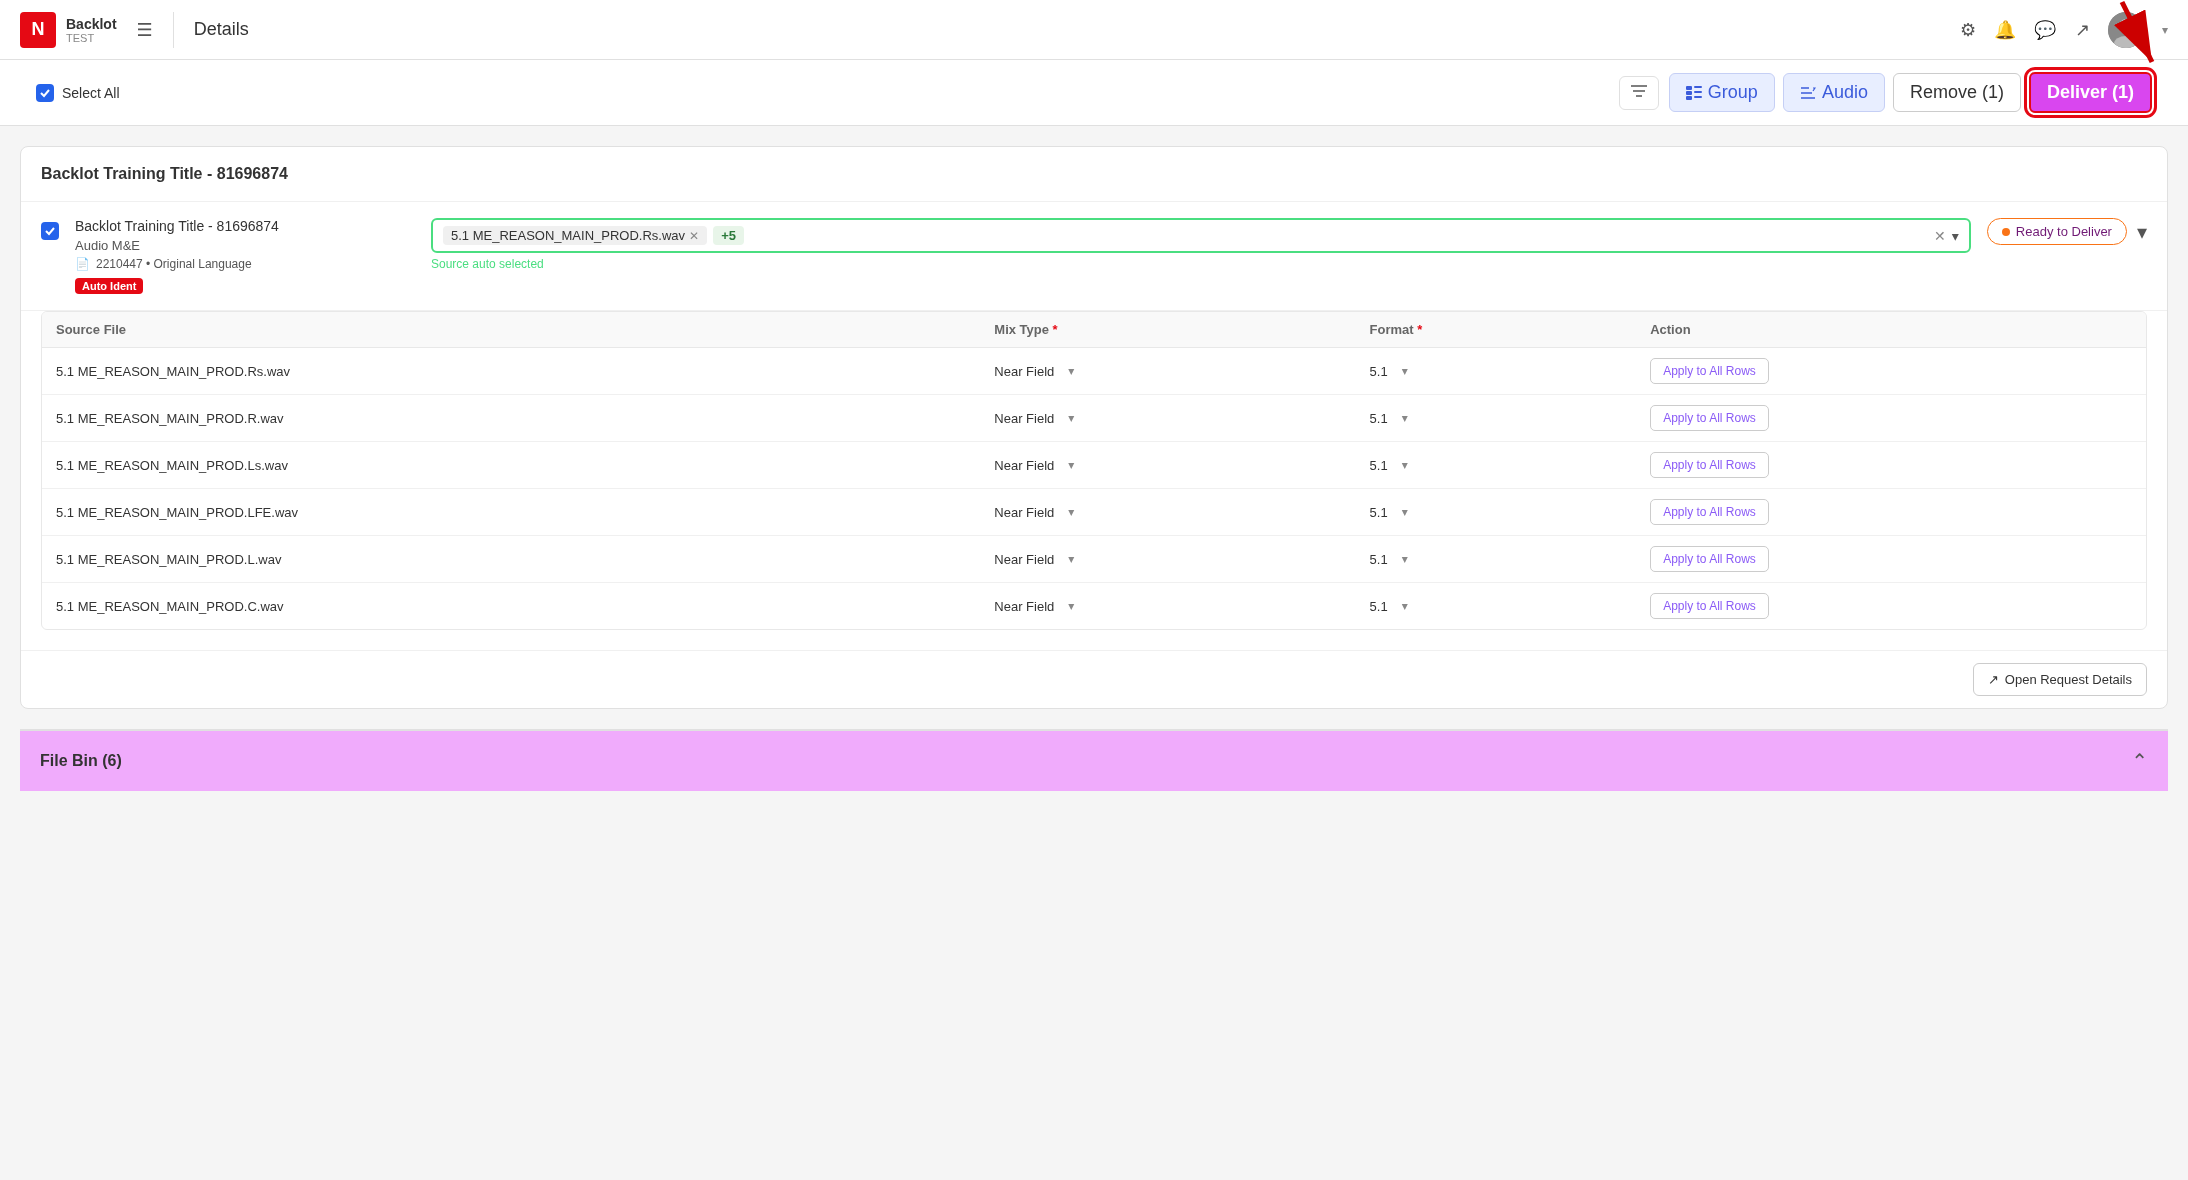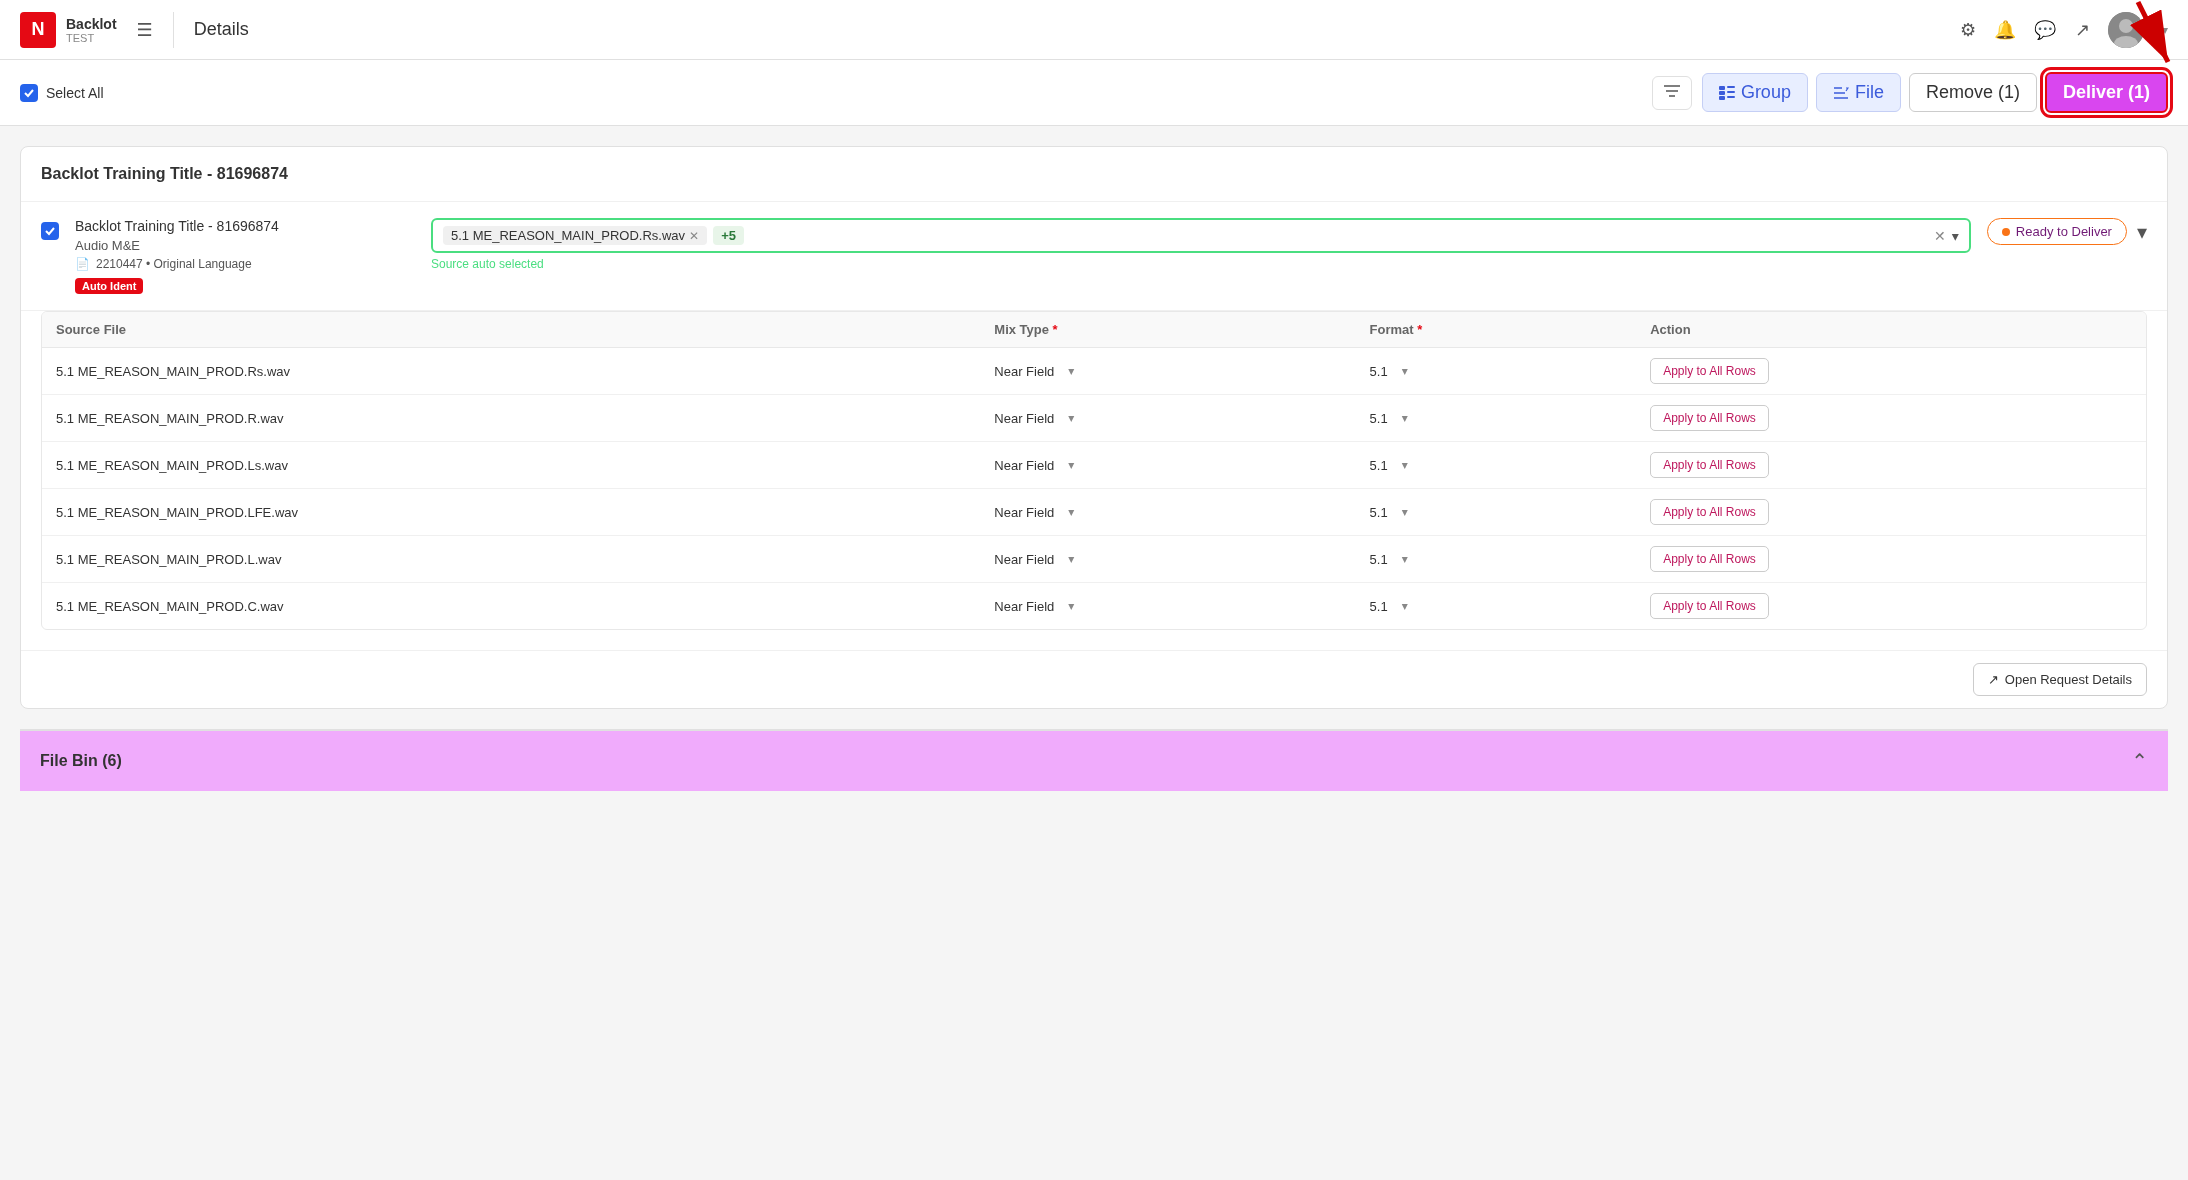--- a/index.html
+++ b/index.html
@@ -13,21 +13,21 @@
     .logo-title { font-weight: 700; font-size: 14px; }
     .logo-sub { font-size: 11px; color: #888; }
     .menu-icon { font-size: 18px; color: #555; cursor: pointer; margin-right: 20px; }
     .divider-v { width: 1px; height: 36px; background: #e0e0e0; margin-right: 20px; }
     .page-title { font-size: 18px; font-weight: 500; flex: 1; }
     .header-icons { display: flex; align-items: center; gap: 18px; }
     .header-icon { font-size: 18px; color: #555; cursor: pointer; }
     .avatar { width: 36px; height: 36px; border-radius: 50%; background: #888; overflow: hidden; display: flex; align-items: center; justify-content: center; color: #fff; font-size: 14px; }
 
     
-    .toolbar { background: #fff; border-bottom: 1px solid #e0e0e0; display: flex; align-items: center; padding: 12px 20px; gap: 10px; }
+    .toolbar { background: #fff; border-bottom: 1px solid #e0e0e0; display: flex; align-items: center; padding: 12px 36px; gap: 10px; }
     .select-all-area { display: flex; align-items: center; gap: 8px; flex: 1; }
     .checkbox { width: 18px; height: 18px; border-radius: 4px; background: #2563eb; display: flex; align-items: center; justify-content: center; cursor: pointer; }
     .checkbox svg { width: 12px; height: 12px; }
     .select-all-label { font-size: 14px; font-weight: 500; }
     .filter-icon-btn { border: 1px solid #e0e0e0; background: #fff; border-radius: 6px; padding: 6px 10px; cursor: pointer; font-size: 16px; color: #555; }
     .btn-group { display: flex; align-items: center; gap: 8px; }
     .btn { border-radius: 6px; padding: 8px 16px; cursor: pointer; font-size: 18px; font-weight: 500; border: 1px solid #e0e0e0; background: #f0f4ff; color: #3b5bdb; display: flex; align-items: center; gap: 6px; }
     .btn-group-icon { background: #e8eeff; border: 1px solid #c5cff5; color: #3b5bdb; }
     .btn-sort { background: #e8eeff; border: 1px solid #c5cff5; color: #3b5bdb; }
     .btn-remove { background: #fff; border: 1px solid #ccc; color: #333; }
@@ -64,21 +64,21 @@
     
     .table-wrap { margin: 0 20px 20px; border: 1px solid #e8e8e8; border-radius: 6px; overflow: hidden; }
     table { width: 100%; border-collapse: collapse; }
     thead th { background: #f9f9f9; padding: 10px 14px; text-align: left; font-size: 13px; color: #666; font-weight: 600; border-bottom: 1px solid #e8e8e8; }
     tbody tr { border-bottom: 1px solid #f0f0f0; }
     tbody tr:last-child { border-bottom: none; }
     tbody td { padding: 10px 14px; font-size: 13px; }
     .required { color: #e50914; }
     .td-mix { display: flex; align-items: center; gap: 14px; }
     .dropdown-arrow { color: #888; font-size: 12px; cursor: pointer; }
-    .apply-btn { border: 1px solid #ccc; background: #fff; border-radius: 5px; padding: 5px 12px; font-size: 12px; cursor: pointer; color: #be185d; white-space: nowrap; }
+    .apply-btn { border: 1px solid #ccc; background: #fff; border-radius: 5px; padding: 5px 12px; font-size: 12px; cursor: pointer; color: #8b5cf6; white-space: nowrap; }
 
     
     .card-footer { display: flex; justify-content: flex-end; padding: 12px 20px; border-top: 1px solid #f0f0f0; }
     .open-request-btn { border: 1px solid #ccc; background: #fff; border-radius: 6px; padding: 8px 14px; font-size: 13px; cursor: pointer; color: #333; display: flex; align-items: center; gap: 6px; }
 
     
     .file-bin { background: #f0abfc; border-top: 2px solid #e0e0e0; padding: 18px 20px; display: flex; align-items: center; justify-content: space-between; cursor: pointer; }
     .file-bin-title { font-size: 16px; font-weight: 700; }
     .collapse-icon { font-size: 20px; color: #555; }
   </style>
@@ -143,21 +143,21 @@
       <span>Group</span>
     </button>
 
     <button class="btn btn-sort">
       <svg width="16" height="14" viewBox="0 0 16 14">
         <line x1="1" y1="2" x2="9" y2="2" stroke="#3b5bdb" stroke-width="1.5"></line>
         <line x1="1" y1="7" x2="12" y2="7" stroke="#3b5bdb" stroke-width="1.5"></line>
         <line x1="1" y1="12" x2="15" y2="12" stroke="#3b5bdb" stroke-width="1.5"></line>
         <polyline points="13,5 15,2 13,2" fill="none" stroke="#3b5bdb" stroke-width="1.2"></polyline>
       </svg>
-      <span>File</span>
+      <span>Audio</span>
     </button>
 
     <button class="btn btn-remove">
       <span>Remove (1)</span>
     </button>
 
     <div style="position:relative;">
       <button class="btn btn-deliver">
         <span>Deliver (1)</span>
       </button>

